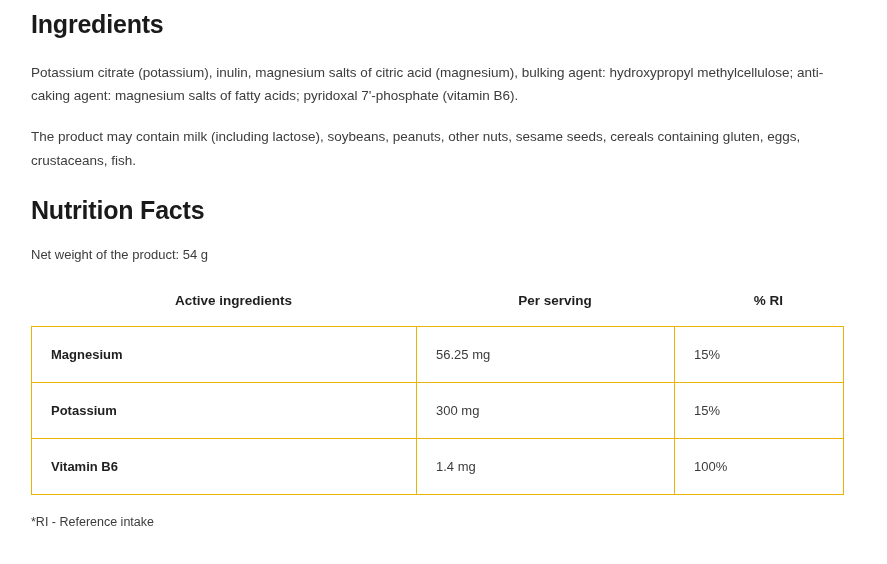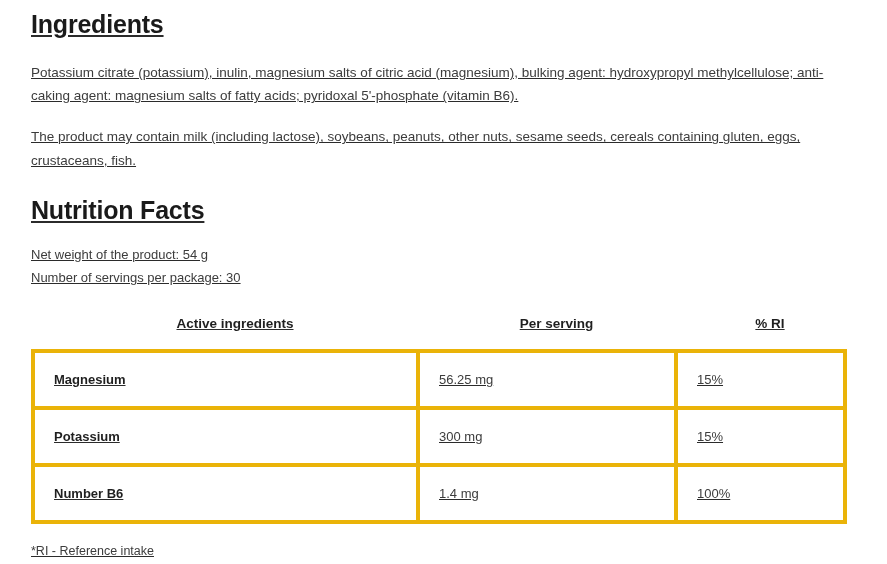--- a/index.html
+++ b/index.html
@@ -11,21 +11,20 @@
     background: #ffffff;
     font-family: "Liberation Sans", sans-serif;
     color: #2b2b2b;
   }
   .page {
     width: 887px;
     height: 564px;
     position: relative;
     padding: 0 31px;
     overflow: hidden;
-    text-decoration: underline;
   }
   h1.section-title {
     font-size: 25px;
     font-weight: bold;
     color: #1a1a1a;
     letter-spacing: -0.2px;
     margin: 0;
   }
   #ingredients-title { padding-top: 10px; }
   #nutrition-title { padding-top: 24px; }
@@ -57,21 +56,21 @@
   }
   table.nutrition-table th {
     text-align: center;
     font-weight: bold;
     color: #1f1f1f;
     font-size: 13.5px;
     padding: 6px 0 18px 19px;
     border: none;
   }
   table.nutrition-table td {
-    border: 4px solid #eab308;
+    border: 1px solid #eab308;
     padding: 19px 0 19px 19px;
     color: #3c3c3c;
     font-size: 13px;
     height: 56px;
   }
   table.nutrition-table td.name-cell {
     font-weight: bold;
     color: #1f1f1f;
   }
   col.col-name { width: 385px; }
@@ -84,29 +83,28 @@
     color: #3c3c3c;
   }
 </style>
 </head>
 <body>
 
 <div class="page">
 
   <h1 class="section-title" id="ingredients-title">Ingredients</h1>
 
-  <p class="body-text" id="ingredients-paragraph">Potassium citrate (potassium), inulin, magnesium salts of citric acid (magnesium), bulking agent: hydroxypropyl methylcellulose; anti-caking agent: magnesium salts of fatty acids; pyridoxal 5'-phosphate (vitamin B6).</p>
+  <p class="body-text" id="ingredients-paragraph">Potassium citrate (potassium), inulin, magnesium salts of citric acid (magnesium), bulking agent: hydroxypropyl methylcellulose; anti-caking agent: magnesium salts of fatty acids; pyridoxal 7'-phosphate (vitamin B6).</p>
 
   <p class="body-text" id="allergens-paragraph">The product may contain milk (including lactose), soybeans, peanuts, other nuts, sesame seeds, cereals containing gluten, eggs, crustaceans, fish.</p>
 
   <h1 class="section-title" id="nutrition-title">Nutrition Facts</h1>
 
   <div class="facts-list">
     <div>Net weight of the product: 54 g</div>
-    <div>Number of servings per package: 30</div>
   </div>
 
   <table class="nutrition-table">
     <colgroup>
       <col class="col-name">
       <col class="col-serving">
       <col class="col-ri">
     </colgroup>
     <thead>
       <tr>
@@ -120,21 +118,21 @@
         <td class="name-cell">Magnesium</td>
         <td>56.25 mg</td>
         <td>15%</td>
       </tr>
       <tr>
         <td class="name-cell">Potassium</td>
         <td>300 mg</td>
         <td>15%</td>
       </tr>
       <tr>
-        <td class="name-cell">Number B6</td>
+        <td class="name-cell">Vitamin B6</td>
         <td>1.4 mg</td>
         <td>100%</td>
       </tr>
     </tbody>
   </table>
 
   <div class="footnote">*RI - Reference intake</div>
 
 </div>
 

